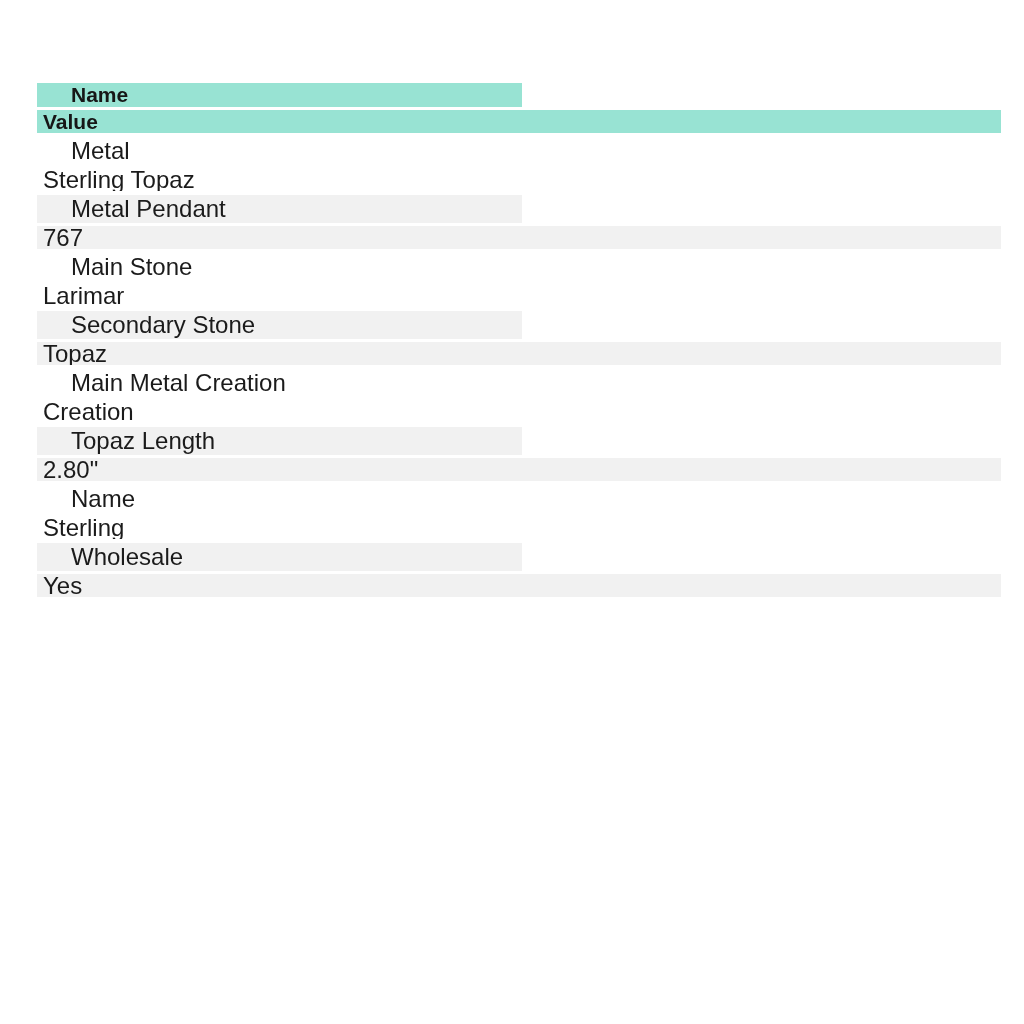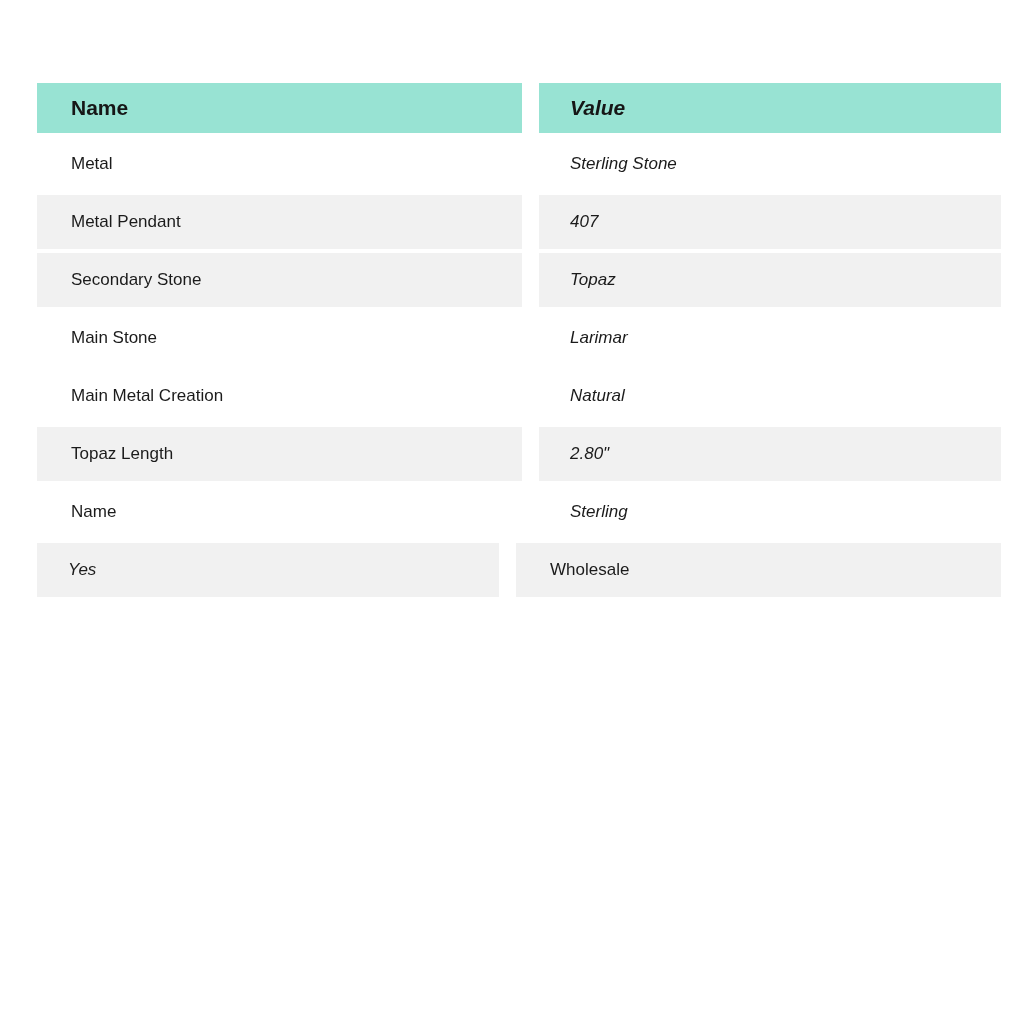--- a/index.html
+++ b/index.html
@@ -11,40 +11,41 @@
     font-family: "Liberation Sans", "DejaVu Sans", sans-serif;
   }
   .spec-table {
     position: absolute;
     left: 37px;
     top: 83px;
     width: 964px;
   }
   .t-row {
     display: flex;
-    gap: 17px;
+    gap: 3px;
     height: 54px;
     margin-top: 4px;
+    flex-direction: column;
   }
   .t-row.header-row {
     height: 50px;
     margin-top: 0;
   }
   .cell {
     display: flex;
     align-items: center;
     box-sizing: border-box;
-    font-size: 17px;
+    font-size: 24px;
     color: var(--text, #1b1b1b);
     background: var(--row-bg, #ffffff);
     white-space: nowrap;
     overflow: hidden;
   }
   .name-col  { width: 485px; padding-left: 34px; }
-  .value-col { flex: 1;      padding-left: 31px; font-style: italic; }
+  .value-col { flex: 1;      padding-left: 6px; }
   .header-row .cell {
     background: var(--header-bg, #98e3d3);
     font-weight: 700;
     font-size: 21px;
     color: var(--header-text, #161616);
   }
   .t-row.alt .cell {
     background: var(--row-alt-bg, #f1f1f1);
   }
 </style>
@@ -53,51 +54,51 @@
 
 <div class="spec-table">
 
   <div class="t-row header-row">
     <div class="cell name-col">Name</div>
     <div class="cell value-col">Value</div>
   </div>
 
   <div class="t-row">
     <div class="cell name-col">Metal</div>
-    <div class="cell value-col">Sterling Stone</div>
+    <div class="cell value-col">Sterling Topaz</div>
   </div>
 
   <div class="t-row alt">
     <div class="cell name-col">Metal Pendant</div>
-    <div class="cell value-col">407</div>
+    <div class="cell value-col">767</div>
+  </div>
+
+  <div class="t-row">
+    <div class="cell name-col">Main Stone</div>
+    <div class="cell value-col">Larimar</div>
   </div>
 
   <div class="t-row alt">
     <div class="cell name-col">Secondary Stone</div>
     <div class="cell value-col">Topaz</div>
   </div>
 
   <div class="t-row">
-    <div class="cell name-col">Main Stone</div>
-    <div class="cell value-col">Larimar</div>
-  </div>
-
-  <div class="t-row">
     <div class="cell name-col">Main Metal Creation</div>
-    <div class="cell value-col">Natural</div>
+    <div class="cell value-col">Creation</div>
   </div>
 
   <div class="t-row alt">
     <div class="cell name-col">Topaz Length</div>
     <div class="cell value-col">2.80"</div>
   </div>
 
   <div class="t-row">
     <div class="cell name-col">Name</div>
     <div class="cell value-col">Sterling</div>
   </div>
 
   <div class="t-row alt">
+    <div class="cell name-col">Wholesale</div>
     <div class="cell value-col">Yes</div>
-    <div class="cell name-col">Wholesale</div>
   </div>
 
 </div>
 
 </body></html>

